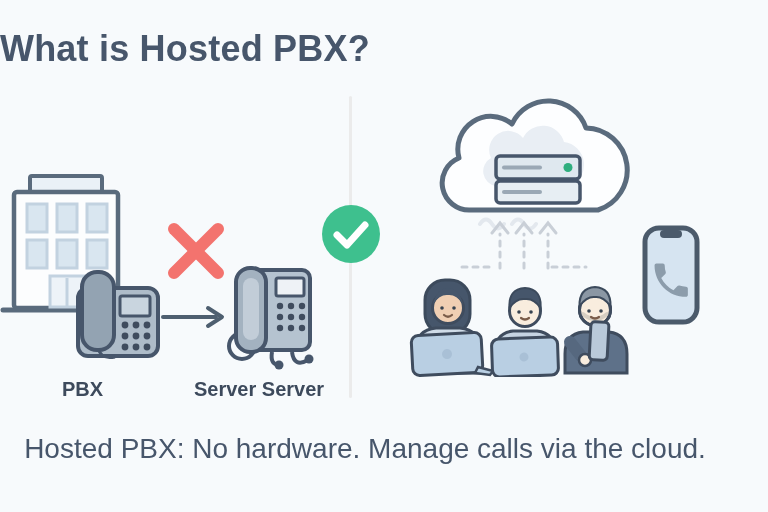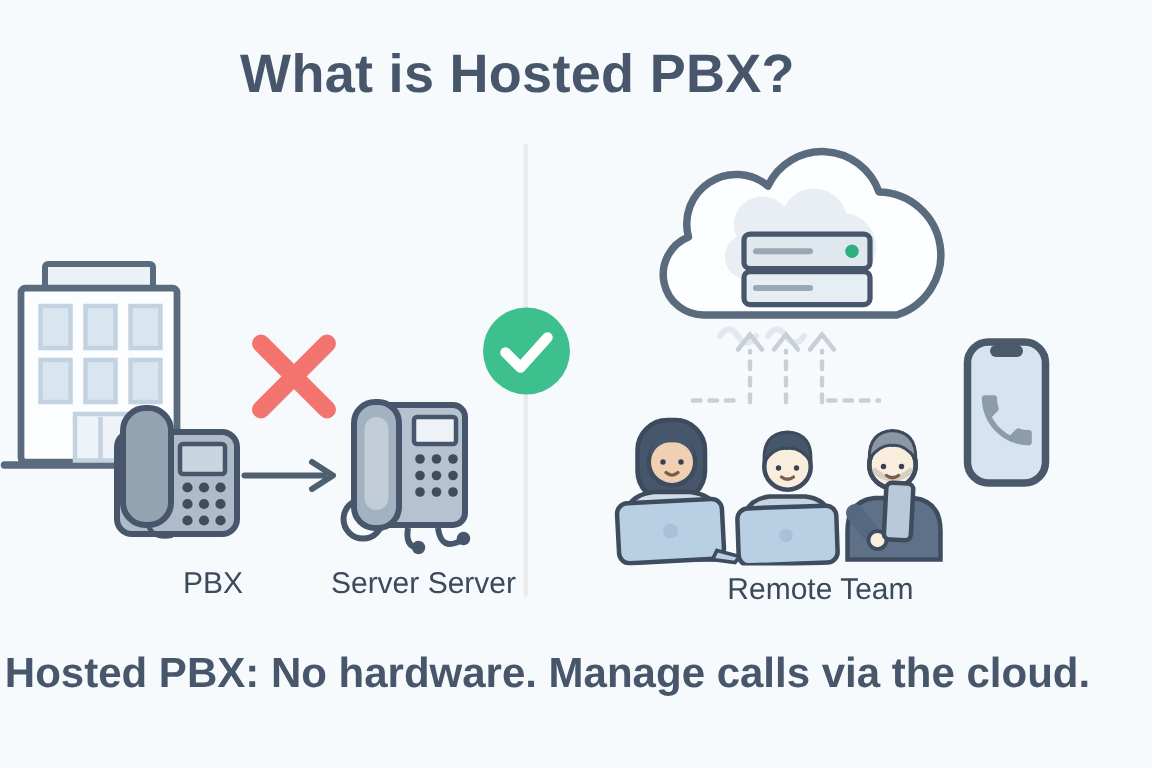--- a/index.html
+++ b/index.html
@@ -1,30 +1,30 @@
 <!DOCTYPE html>
 <html><head>
 <meta charset="utf-8">
 <style>
   html,body{margin:0;padding:0;}
   body{width:768px;height:512px;overflow:hidden;background:#ffffff;
        font-family:"Liberation Sans", sans-serif;}
   #canvas{position:relative;width:768px;height:512px;background:#f7fafc;overflow:hidden;}
   .abs{position:absolute;}
-  #title{left:0;top:28px;width:690px;text-align:center;
+  #title{left:0;top:28px;width:690px;
          font-size:36px;font-weight:600;color:#47566b;letter-spacing:.2px;}
-  .scene-label{font-size:20px;font-weight:400;color:#3d4a5c;text-align:right;}
+  .scene-label{font-size:20px;font-weight:700;color:#3d4a5c;text-align:left;}
   #pbx-label{left:62px;top:378px;width:100px;}
   #cloud-server-label{left:194px;top:378px;width:150px;}
   #remote-team-label{left:439px;top:382px;width:170px;}
   #divider{left:349px;top:96px;width:3px;height:302px;background:#ebebeb;border-radius:2px;}
   #check-badge{left:322px;top:205px;width:58px;height:58px;border-radius:50%;
                background:#3ec08e;display:flex;align-items:center;justify-content:center;}
   #footer-caption{left:0;top:433px;width:730px;text-align:center;
-                  font-size:28px;font-weight:700;color:#47566b;}
+                  font-size:28px;font-weight:400;color:#47566b;}
   svg{display:block;}
 </style>
 </head>
 <body>
 
 <div id="canvas">
 
   <div id="title" class="abs">What is Hosted PBX?</div>
 
   <svg class="abs" style="left:0;top:168px" width="132" height="148" viewBox="0 0 132 148">
@@ -176,17 +176,16 @@
       </g>
     </g>
   </svg>
 
   <svg class="abs" style="left:638px;top:222px" width="70" height="108" viewBox="0 0 70 108">
     <rect x="7" y="6" width="52" height="94" rx="14" fill="#d6e4f1" stroke="#4b5a6b" stroke-width="5"></rect>
     <rect x="22" y="8" width="22" height="8" rx="4" fill="#4b5a6b"></rect>
     <path transform="translate(11,36) scale(1.85)" d="M6.62 10.79c1.44 2.83 3.76 5.14 6.59 6.59l2.2-2.21c.27-.27.67-.36 1.02-.24 1.12.37 2.33.57 3.57.57.55 0 1 .45 1 1V20c0 .55-.45 1-1 1-9.39 0-17-7.61-17-17 0-.55.45-1 1-1h3.5c.55 0 1 .45 1 1 0 1.25.2 2.45.57 3.57.11.35.03.74-.25 1.02l-2.2 2.2z" fill="#8c9cab"></path>
   </svg>
 
-  <div id="remote-team-label" class="abs scene-label">Remote Team</div>
 
   <div id="footer-caption" class="abs">Hosted PBX: No hardware. Manage calls via the cloud.</div>
 
 </div>
 
 </body></html>

